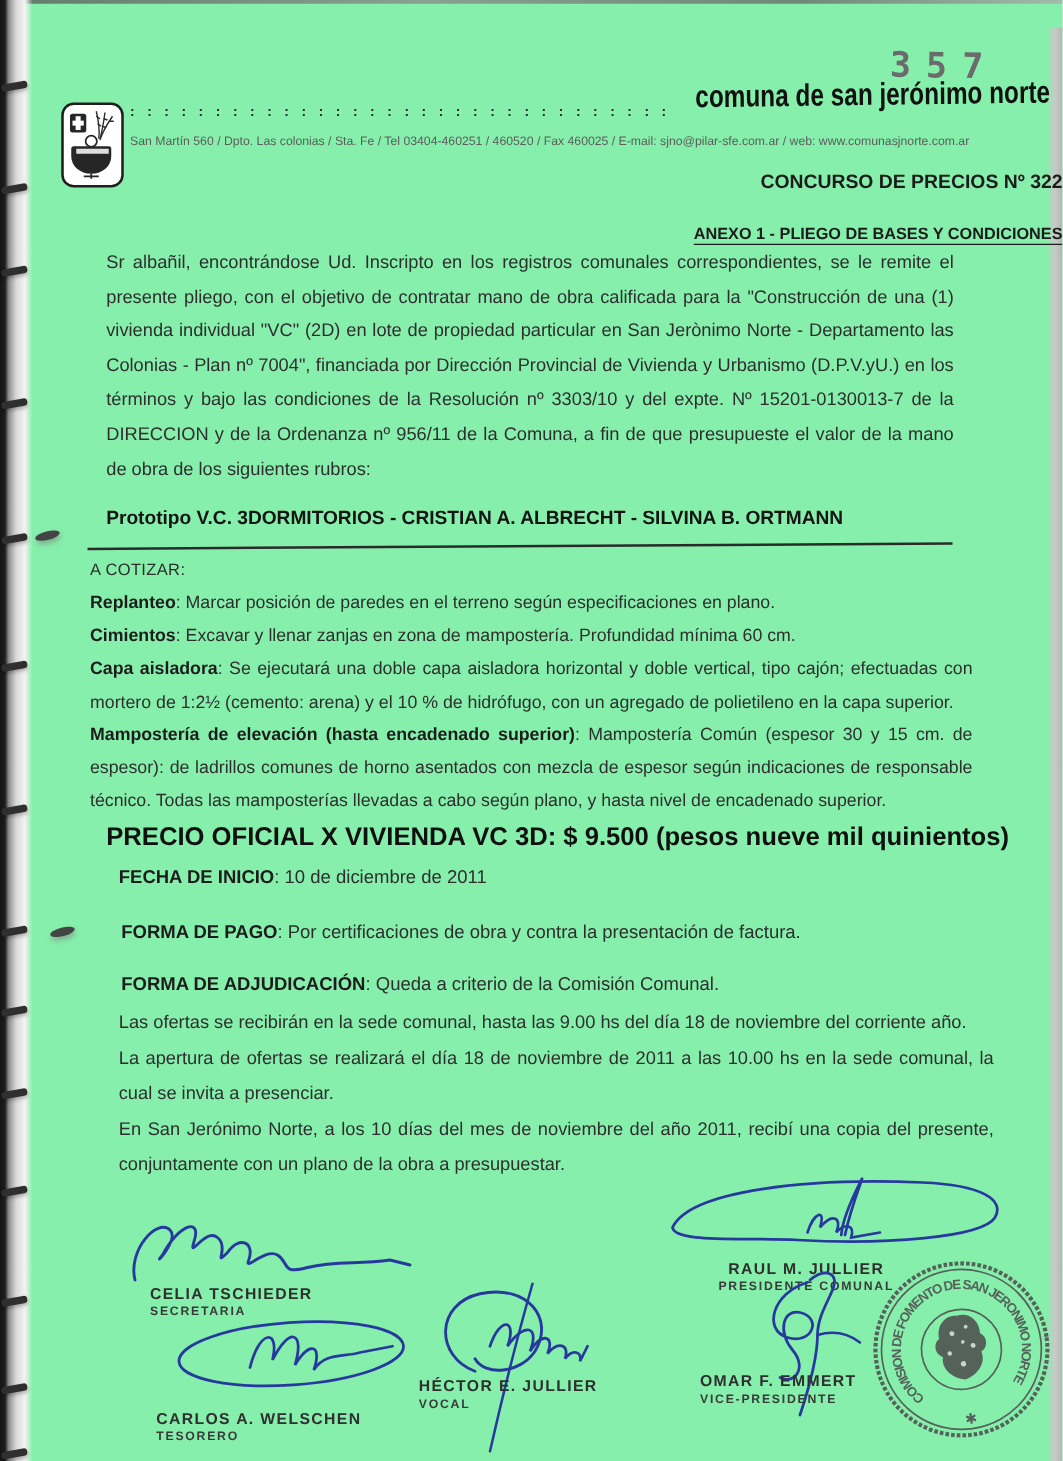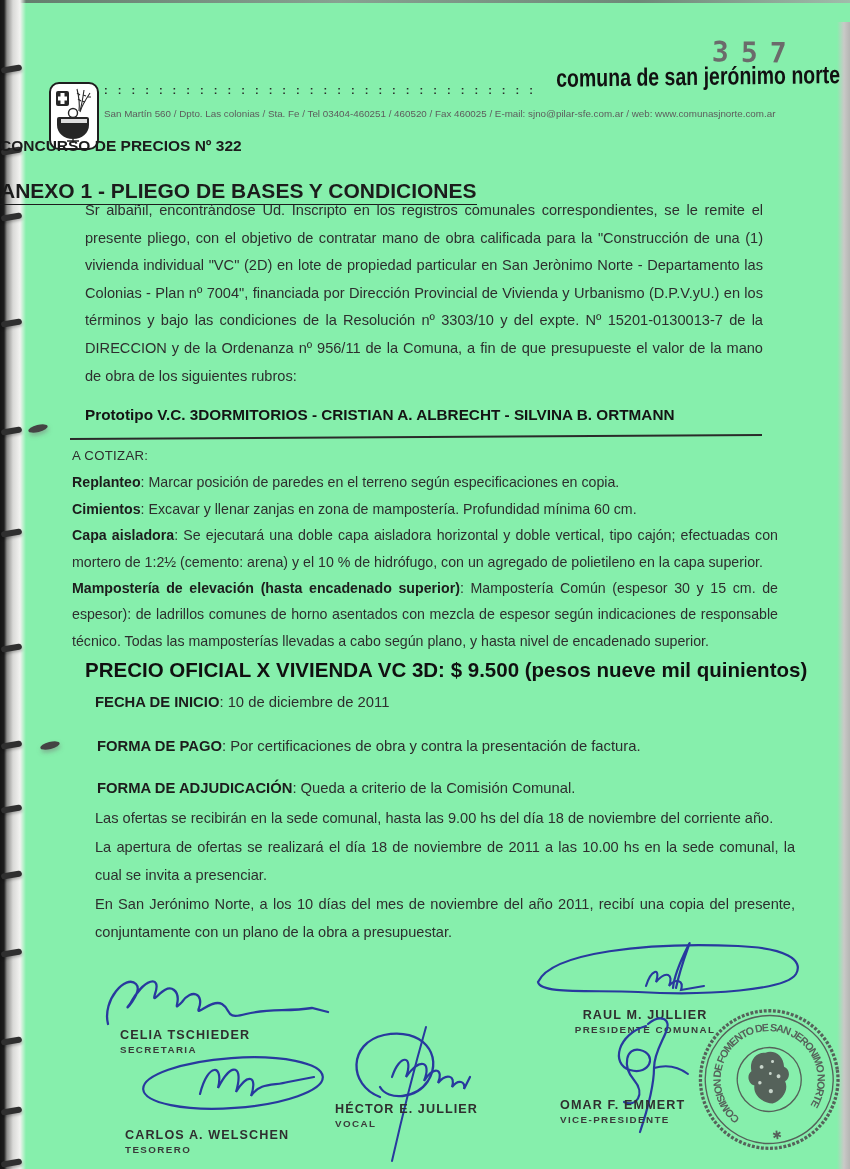--- a/index.html
+++ b/index.html
@@ -23,23 +23,23 @@
   
   .page-number{position:absolute;left:712px;top:36px;font-size:28px;color:#6b6b6b;
     letter-spacing:12px;font-weight:bold;font-family:"DejaVu Sans Mono",monospace;transform:rotate(1deg);}
   .logo-box{position:absolute;left:49px;top:82px;width:50px;height:68px;
     border:2.5px solid #1e1e1e;border-radius:10px;background:#fff;display:flex;align-items:center;justify-content:center;}
   .org-name{position:absolute;right:10px;top:60px;font-size:25px;font-weight:bold;color:#111;
     white-space:nowrap;transform:scaleX(.78) rotate(-0.6deg);transform-origin:right top;letter-spacing:0;}
   .leader-dots{position:absolute;left:104px;top:84px;width:430px;height:16px;overflow:hidden;
     font-size:11px;font-weight:bold;letter-spacing:3.5px;color:#2a2a2a;white-space:nowrap;}
   .address{position:absolute;left:104px;top:108px;font-size:9.8px;color:#5c5c5c;white-space:nowrap;}
-  .title-block{position:absolute;left:0;top:137px;width:850px;text-align:left;}
+  .title-block{position:absolute;left:0;top:137px;width:850px;text-align:right;}
   .title-1{font-size:15.5px;font-weight:bold;color:#1c1c1c;}
-  .title-2{display:inline-block;margin-top:6px;font-size:21px;font-weight:bold;color:#1c1c1c;
+  .title-2{display:inline-block;margin-top:6px;font-size:13px;font-weight:bold;color:#1c1c1c;
     border-bottom:1.6px solid #1c1c1c;padding-bottom:1px;}
   
   .intro{position:absolute;left:85px;top:197px;width:678px;font-size:14.6px;
     line-height:27.6px;text-align:justify;color:#2e2e2e;}
   .proto-heading{position:absolute;left:85px;top:406px;font-size:15.3px;font-weight:bold;color:#141414;}
   .rule{position:absolute;left:70px;top:436px;width:692px;height:2px;background:#2a2a2a;transform:rotate(-0.35deg);}
   .cotizar{position:absolute;left:72px;top:443px;width:706px;font-size:14.2px;line-height:26.4px;
     text-align:justify;color:#2e2e2e;}
   .cotizar .lbl{font-size:13.2px;letter-spacing:.3px;}
   .term{font-weight:bold;color:#1c1c1c;text-align:right;}
@@ -109,21 +109,21 @@
     <span class="title-2">ANEXO 1 - PLIEGO DE BASES Y CONDICIONES</span>
   </div>
 
   <div class="intro">Sr albañil, encontrándose Ud. Inscripto en los registros comunales correspondientes, se le remite el presente pliego, con el objetivo de contratar mano de obra calificada para la "Construcción de una (1) vivienda individual "VC" (2D) en lote de propiedad particular en San Jerònimo Norte - Departamento las Colonias - Plan nº 7004", financiada por Dirección Provincial de Vivienda y Urbanismo (D.P.V.yU.) en los términos y bajo las condiciones de la Resolución nº 3303/10 y del expte. Nº 15201-0130013-7 de la DIRECCION y de la Ordenanza nº 956/11 de la Comuna, a fin de que presupueste el valor de la mano de obra de los siguientes rubros:</div>
 
   <div class="proto-heading">Prototipo V.C. 3DORMITORIOS - CRISTIAN A. ALBRECHT - SILVINA B. ORTMANN</div>
   <div class="rule"></div>
 
   <div class="cotizar">
     <div class="lbl">A COTIZAR:</div>
-    <div><span class="term">Replanteo</span><span>: Marcar posición de paredes  en el terreno según especificaciones en copia.</span></div>
+    <div><span class="term">Replanteo</span><span>: Marcar posición de paredes  en el terreno según especificaciones en plano.</span></div>
     <div><span class="term">Cimientos</span><span>: Excavar y llenar zanjas en zona de mampostería. Profundidad mínima 60 cm.</span></div>
     <div><span class="term">Capa aisladora</span><span>: Se ejecutará una doble capa aisladora horizontal y doble vertical, tipo cajón; efectuadas con mortero de 1:2½ (cemento: arena) y el 10 % de hidrófugo, con un agregado de polietileno en la capa superior.</span></div>
     <div><span class="term">Mampostería de elevación (hasta encadenado superior)</span><span>: Mampostería Común (espesor 30 y 15 cm. de espesor): de ladrillos comunes de horno asentados con mezcla de espesor según indicaciones de responsable técnico. Todas las mamposterías llevadas a cabo según plano, y hasta nivel de encadenado superior.</span></div>
   </div>
 
   <div class="price-line">PRECIO OFICIAL X VIVIENDA VC 3D: $ 9.500 (pesos nueve mil quinientos)</div>
 
   <div class="detail" style="left:95px;top:694px"><span class="term">FECHA DE INICIO</span><span>: 10 de diciembre de 2011</span></div>
   <div class="detail" style="left:97px;top:738px"><span class="term">FORMA DE PAGO</span><span>: Por certificaciones de obra y contra la presentación de factura.</span></div>
   <div class="detail" style="left:97px;top:780px"><span class="term">FORMA DE ADJUDICACIÓN</span><span>: Queda a criterio de la Comisión Comunal.</span></div>

